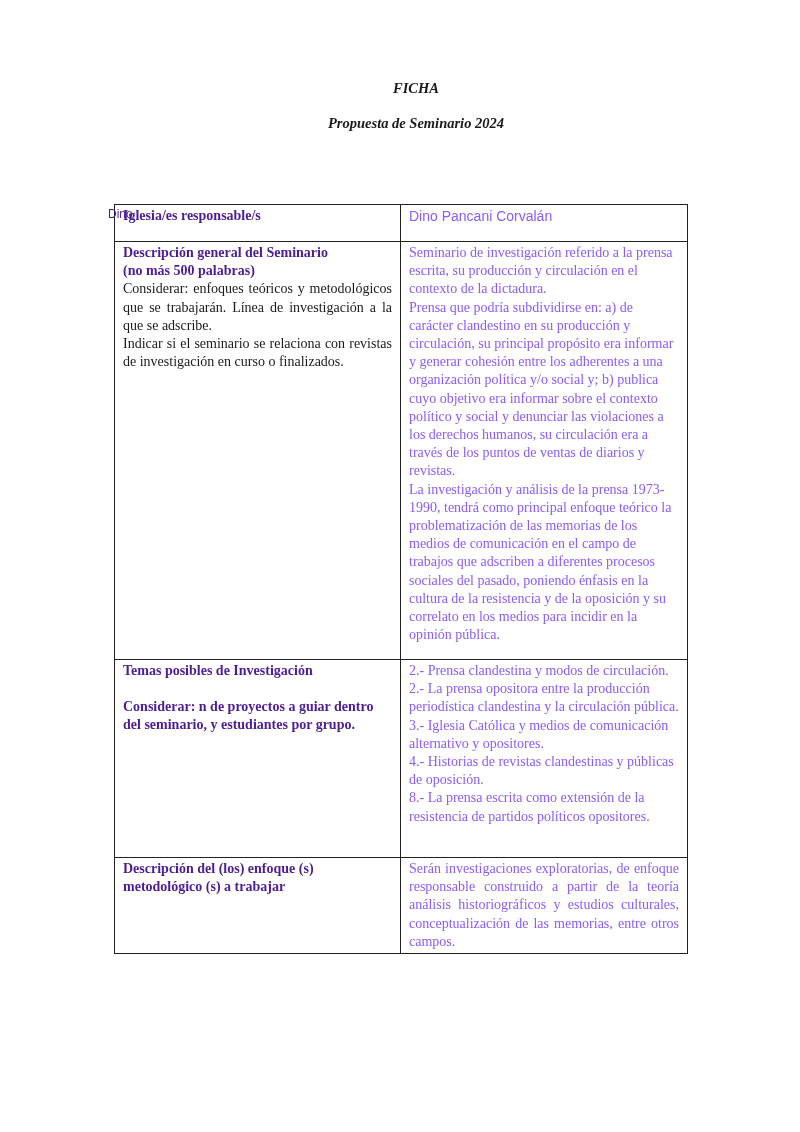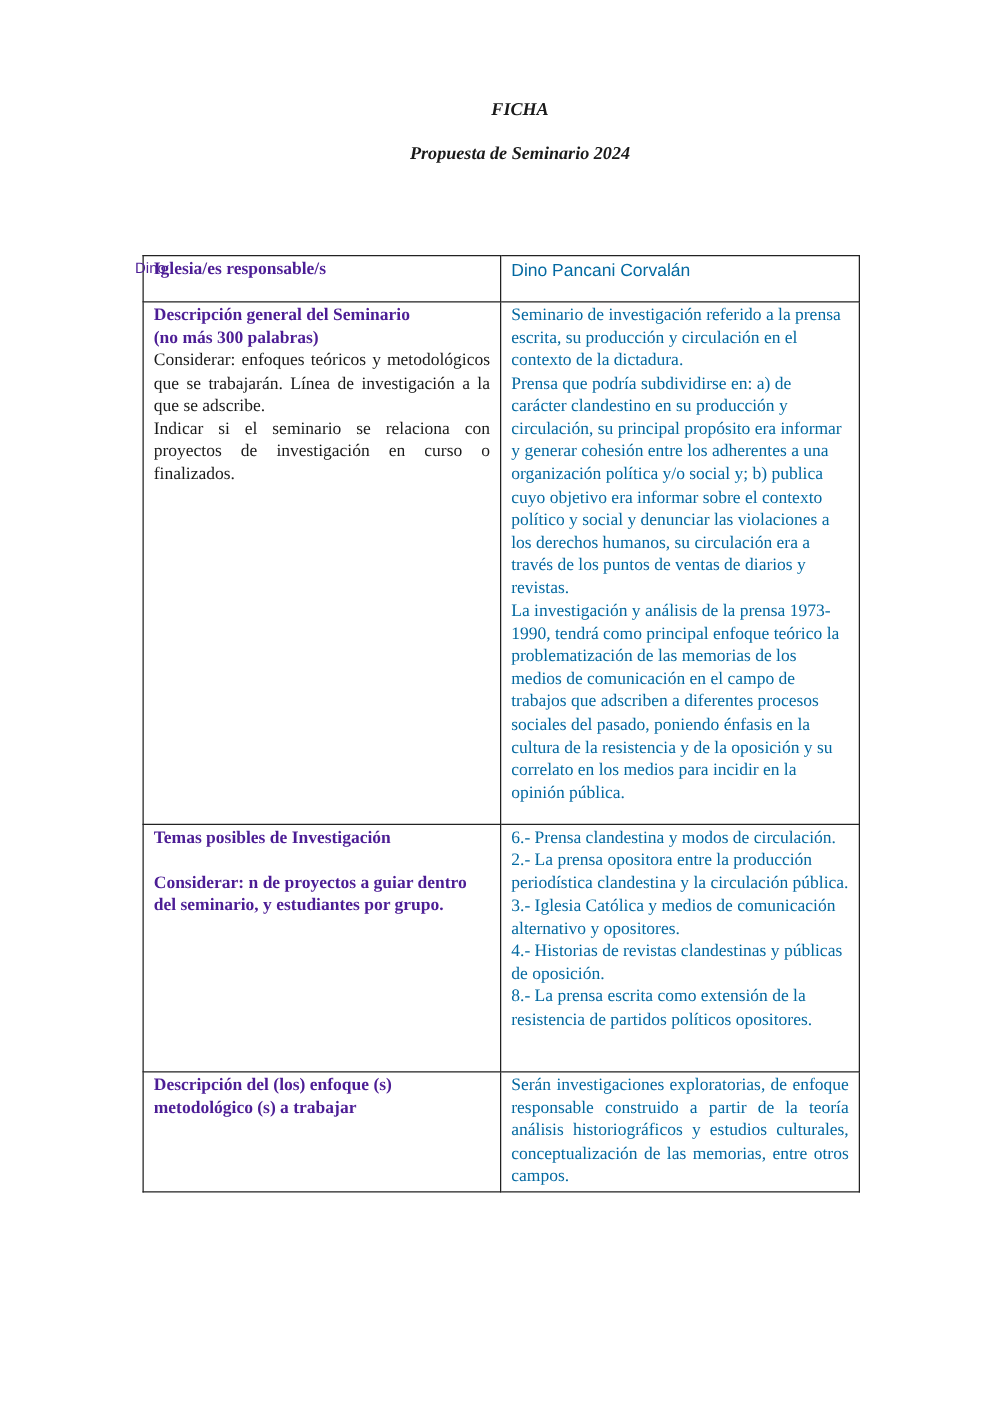--- a/index.html
+++ b/index.html
@@ -4,21 +4,21 @@
   <style>
     html, body { margin: 0; padding: 0; background: #ffffff; }
     body { width: 800px; height: 1132px; position: relative; overflow: hidden;
            font-family: "Liberation Serif", "DejaVu Serif", serif; color: #1a1a1a; }
     .title { position: absolute; left: 16px; width: 800px; text-align: center; font-weight: bold; font-size: 14.5px; font-style: italic; }
     #doc-title { top: 80px; }
     #doc-subtitle { top: 115px; }
     table.ficha { position: absolute; left: 114px; top: 204px; width: 573px; border-collapse: collapse; table-layout: fixed; }
     table.ficha td { border: 1.4px solid #222; vertical-align: top; padding: 2px 8px 2px 8px; font-size: 14px; line-height: 18.2px; }
     td.lbl { width: 269px; }
-    td.val { width: 270px; color: #0369a1; margin-top: 48px; }
+    td.val { width: 270px; color: #8b5cf6; margin-top: 48px; }
     .b { font-weight: bold; color: #4c1d95; }
     .just { text-align: justify; }
     .sans { font-family: "Liberation Sans", "DejaVu Sans", sans-serif; font-size: 13px; color: #111; }
     .overlap { position: relative; }
     .overlap .ghost { position: absolute; left: -7px; top: 0; font-family: "Liberation Sans", sans-serif; font-size: 12px; font-weight: normal; }
     .para { display: block; }
     .gap { display: block; height: 18px; }
   </style>
 </head>
 <body>
@@ -31,38 +31,38 @@
       <tr style="height:37px;">
     <td class="lbl b overlap">
       <span class="ghost">Dino</span>
       <span>Iglesia/es responsable/s</span>
     </td>
     <td class="val sans">Dino Pancani Corvalán</td>
   </tr>
   <tr style="height:418px;">
     <td class="lbl">
       <span class="para b">Descripción general del Seminario</span>
-      <span class="para b">(no más 300 palabras)</span>
+      <span class="para b">(no más 500 palabras)</span>
       <span class="para just">Considerar: enfoques teóricos y metodológicos que se trabajarán. Línea de investigación a la que se adscribe.</span>
-      <span class="para just">Indicar si el seminario se relaciona con proyectos de investigación en curso o finalizados.</span>
+      <span class="para just">Indicar si el seminario se relaciona con revistas de investigación en curso o finalizados.</span>
     </td>
     <td class="val">
       <span class="para">Seminario de investigación referido a la prensa escrita, su producción y circulación en el contexto de la dictadura.</span>
       <span class="para">Prensa que podría subdividirse en:  a) de carácter clandestino en su producción y circulación, su principal propósito era informar y generar cohesión entre los adherentes a una organización política y/o social y; b) publica cuyo objetivo era informar sobre el contexto político y social y denunciar las violaciones a los derechos humanos, su circulación era a través de los puntos de ventas de diarios y revistas.</span>
       <span class="para">La investigación y análisis de la prensa 1973-1990, tendrá como principal enfoque teórico la problematización de las memorias de los medios de comunicación en el campo de trabajos que adscriben a diferentes procesos sociales del pasado, poniendo énfasis en la cultura de la resistencia y de la oposición y su correlato en los medios para incidir en la opinión pública.</span>
     </td>
   </tr>
   <tr style="height:198px;">
     <td class="lbl b">
       <span class="para">Temas posibles de Investigación</span>
       <span class="gap"></span>
       <span class="para">Considerar: n de proyectos a guiar dentro del seminario, y estudiantes por grupo.</span>
     </td>
     <td class="val">
-      <span class="para">6.- Prensa clandestina y modos de circulación.</span>
+      <span class="para">2.- Prensa clandestina y modos de circulación.</span>
       <span class="para">2.- La prensa opositora entre la producción periodística clandestina y la circulación pública.</span>
       <span class="para">3.- Iglesia Católica y medios de comunicación alternativo y opositores.</span>
       <span class="para">4.- Historias de revistas clandestinas y públicas de oposición.</span>
       <span class="para">8.- La prensa escrita como extensión de la resistencia de partidos políticos opositores.</span>
     </td>
   </tr>
   <tr style="height:93px;">
     <td class="lbl b">Descripción del (los) enfoque (s) metodológico (s)  a trabajar</td>
     <td class="val just">Serán investigaciones exploratorias, de enfoque responsable construido a partir de la teoría análisis historiográficos y estudios culturales, conceptualización de las memorias, entre otros campos.</td>
   </tr>

